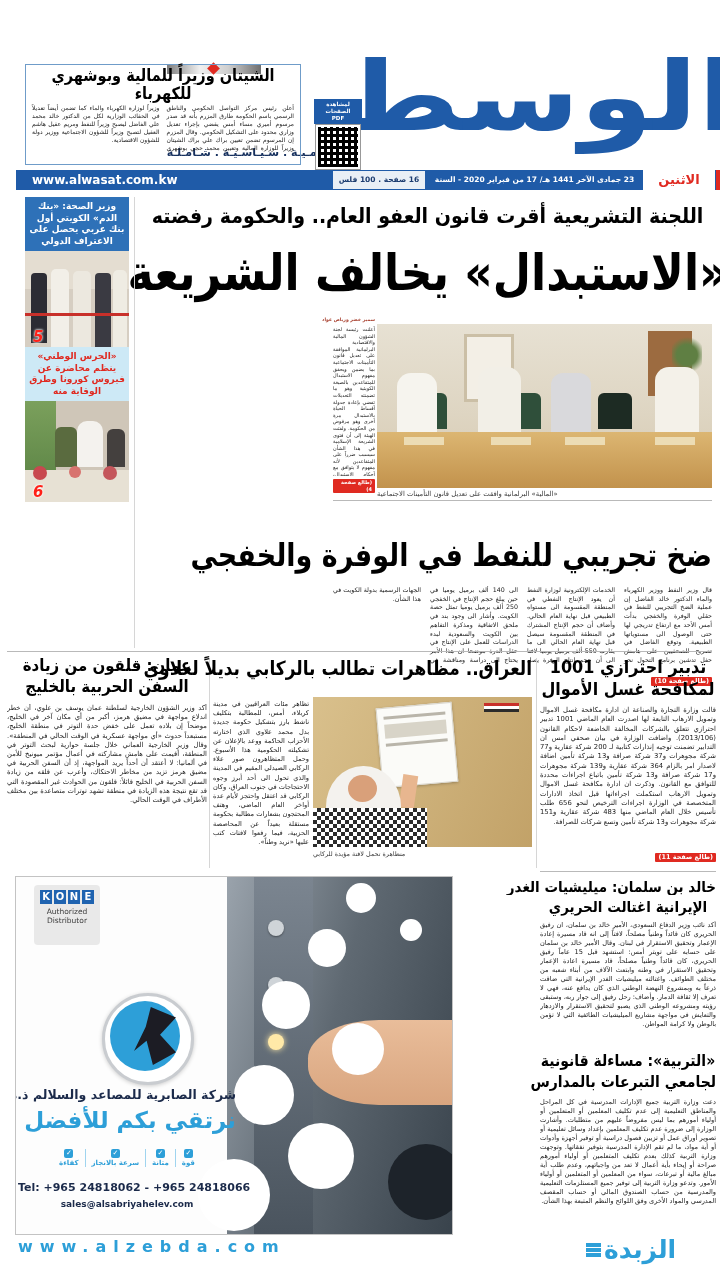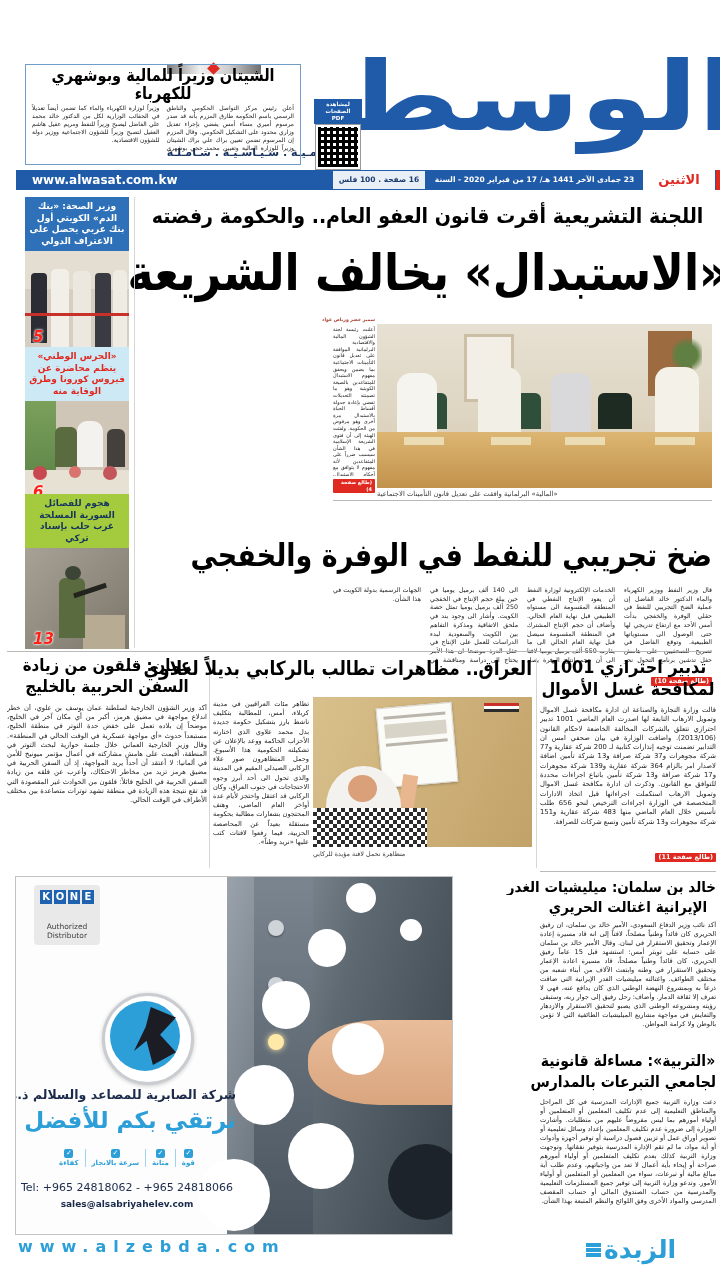--- a/index.html
+++ b/index.html
@@ -40,21 +40,21 @@
             font-size:15px;text-shadow:0 0 2px #fff,0 0 3px #fff}
   
   .bt{color:#1a1a1a}
   .cap{font-size:6.8px;color:#3a3a3a;text-align:left}
   .byline{color:#a8402f;font-weight:bold;font-size:4.6px;white-space:nowrap}
   
   .ad{border:1px solid #c3c3c3;background:#fdfdfd;overflow:hidden}
   .kone-box{background:#e9e9e9;border-radius:4px;text-align:center}
   .kone-tiles{display:flex;direction:ltr;justify-content:center;gap:2px;padding-top:5px}
   .kone-tiles div{width:12px;height:14px;background:#1f63b0;color:#fff;font-weight:bold;font-size:10px;line-height:14px;text-align:center}
-  .kone-sub{font-size:7.5px;color:#3c3c3c;line-height:9px;margin-top:18px}
+  .kone-sub{font-size:7.5px;color:#3c3c3c;line-height:9px;margin-top:3px}
   .dot{position:absolute;border-radius:50%;background:#fff}
   .chk{width:9px;height:9px;background:#2d9fd8;border-radius:2px;color:#fff;font-size:7px;line-height:9px;text-align:center;margin:0 auto 1px}
   .chk::after{content:"\2713"}
   .badge-item{color:#2d9fd8;font-size:7px;font-weight:bold;text-align:center;padding:0 6px}
   .badge-item + .badge-item{border-right:1px solid #9fd4ef}
   
   .foot-url{direction:ltr;color:#2d9fd8;font-size:16px;letter-spacing:7px;font-weight:bold}
   .brand{color:#2d9fd8;font-weight:bold;font-size:25px;line-height:26px}
   .bars div{width:15px;height:4px;background:#2d9fd8;margin:1px 0}
 </style>
@@ -118,30 +118,20 @@
       <div class="abs" style="left:52px;top:20px;width:26px;height:46px;background:#f4f2ee;border-radius:10px 10px 0 0"></div>
       <div class="abs" style="left:82px;top:28px;width:18px;height:38px;background:#44403e;border-radius:6px 6px 0 0"></div>
       <div class="abs" style="left:0;bottom:0;width:100%;height:32%;background:#e7e1d4"></div>
       <div class="abs" style="left:8px;bottom:22px;width:14px;height:14px;border-radius:50%;background:#c8484f"></div>
       <div class="abs" style="left:44px;bottom:24px;width:12px;height:12px;border-radius:50%;background:#d8736f"></div>
       <div class="abs" style="left:78px;bottom:22px;width:14px;height:14px;border-radius:50%;background:#c4565b"></div>
       <div class="badge-no" style="right:auto;left:8px">6</div>
     </div>
   </div>
 
-  <div class="abs" style="left:25px;top:494px;width:104px">
-    <div class="card-t" style="background:#a3cb3d;color:#16355e">هجوم للفصائل السورية المسلحة غرب حلب بإسناد تركي</div>
-    <div style="position:relative;height:101px;background:linear-gradient(135deg,#a8a296,#7c766a);overflow:hidden">
-      <div class="abs" style="right:4px;bottom:0;width:40%;height:34%;background:#b7ab93"></div>
-      <div class="abs" style="left:34px;top:30px;width:26px;height:60px;background:#5a6b3f;border-radius:6px 6px 0 0"></div>
-      <div class="abs" style="left:40px;top:18px;width:16px;height:14px;border-radius:50%;background:#3c4436"></div>
-      <div class="abs" style="left:48px;top:40px;width:34px;height:5px;background:#23241f;transform:rotate(-18deg)"></div>
-      <div class="badge-no" style="right:auto;left:8px">13</div>
-    </div>
-  </div>
 
   <div class="abs" style="left:333px;top:317px;width:42px">
     <div class="byline">سمير خضر ورياض عواد</div>
     <div class="jt bt" style="margin-top:4px;font-size:5px;line-height:6.6px;height:150px;overflow:hidden">أعلنت رئيسة لجنة الشؤون المالية والاقتصادية البرلمانية الموافقة على تعديل قانون التأمينات الاجتماعية بما يضمن ويحقق مفهوم الاستبدال للمتقاعدين بالصيغة الكويتية وهو ما تضمنته التعديلات تفضي بإعادة جدولة أقساط الحياة بالاستبدال مرة أخرى وهو مرفوض من الحكومة. ولفتت الهيئة إلى أن فتوى الشريعة الإسلامية في هذا الشأن سيسبب ضرراً على المتقاعدين لأنه مفهوم لا يتوافق مع أحكام الاستبدال، مشيرة إلى أن وضع مفهوم الاستبدال يترتب عليه توريث القروض على المبلغ المستبدل، وأن الحصول على الاستبدال بالنص لا يمكن معه لأي جهة رسمية إلا بتقديم ما يبين من أوراق وشروط.</div>
     <div class="red-tag" style="font-size:5px;line-height:7px;margin-top:2px">(طالع صفحة 4)</div>
   </div>
 
   <div class="abs" style="left:377px;top:324px;width:335px;height:164px;overflow:hidden;background:linear-gradient(#e7e1d3 0%,#ded5c2 55%,#d6c9b0 100%)">
     <div class="abs" style="left:26%;top:6%;width:13%;height:38%;background:#f3efe6;border:3px solid #cbbfa6"></div>
     <div class="abs" style="right:6%;top:4%;width:13%;height:40%;background:#9c6b40"></div>
@@ -261,21 +251,21 @@
     <div class="abs ctr nw" style="left:2px;top:210px;width:218px;font-size:12.5px;font-weight:bold;color:#1b2a4a">شركة الصابرية للمصاعد والسلالم ذ.م.م</div>
     <div class="abs ctr nw" style="left:2px;top:230px;width:218px;font-size:23px;font-weight:bold;color:#2d9fd8">نرتقي بكم للأفضل ،،،</div>
 
     <div class="abs" style="left:2px;top:272px;width:218px;display:flex;flex-direction:row;justify-content:center">
       <div class="badge-item"><div class="chk"></div><span>قوة</span></div>
       <div class="badge-item"><div class="chk"></div><span>متانة</span></div>
       <div class="badge-item"><div class="chk"></div><span>سرعة بالانجاز</span></div>
       <div class="badge-item"><div class="chk"></div><span>كفاءة</span></div>
     </div>
 
-    <div class="abs ctr nw" style="left:2px;top:304px;width:218px;font-size:11px;font-weight:normal;color:#1b2a4a;direction:ltr">Tel: +965 24818062 - +965 24818066</div>
+    <div class="abs ctr nw" style="left:2px;top:304px;width:218px;font-size:11px;font-weight:bold;color:#1b2a4a;direction:ltr">Tel: +965 24818062 - +965 24818066</div>
     <div class="abs ctr nw" style="left:2px;top:322px;width:218px;font-size:9px;font-weight:bold;color:#1b2a4a;direction:ltr">sales@alsabriyahelev.com</div>
   </div>
 
   <div class="abs" style="left:0;top:1235px;width:720px;height:30px;background:#fff">
     <div class="abs foot-url" style="left:18px;top:2px">www.alzebda.com</div>
     <div class="abs" style="left:586px;top:2px;display:flex;direction:ltr;align-items:center;gap:3px">
       <div class="bars">
           <div></div>
           <div></div>
           <div></div>

